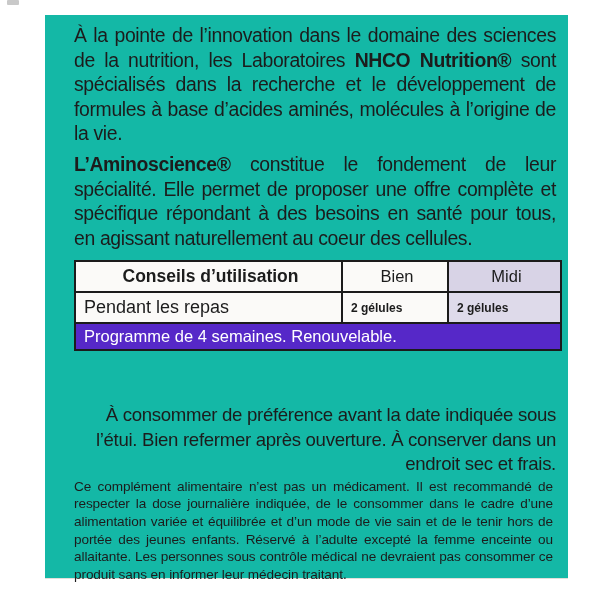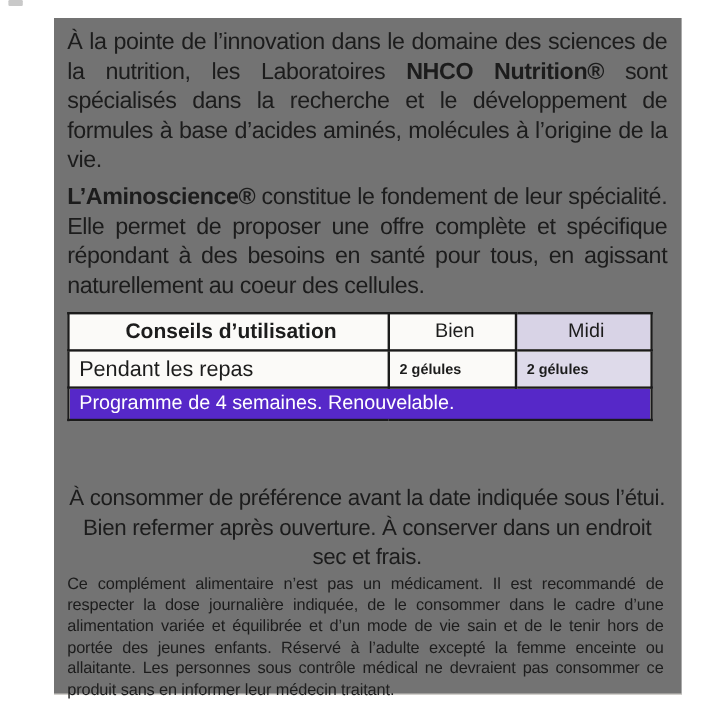--- a/index.html
+++ b/index.html
@@ -21,23 +21,23 @@
     width: 12px; height: 5px;
     background: #c9c9c9;
     border-radius: 1px;
   }
 
   .card {
     position: absolute;
     left: 45px; top: 15px;
     width: 523px; height: 564px;
     box-sizing: border-box;
-    background: #737373;
+    background: #14b8a6;
     border-bottom: 1px solid #e2dfda;
-    padding: 8px 12px 0 11px;
+    padding: 8px 12px 0 29px;
   }
 
   .p-intro {
     margin: 0;
     text-align: justify;
     font-size: 19.4px;
     line-height: 24.6px;
     letter-spacing: -0.35px;
   }
   .p-intro.second { margin-top: 6px; }
@@ -77,21 +77,21 @@
     height: 25px;
     font-weight: 400;
     margin-top: 44px;
   }
 
   .p-storage {
     margin: 52px 0 0 0;
     font-size: 18.6px;
     line-height: 24.4px;
     letter-spacing: -0.3px;
-    text-align: center;
+    text-align: right;
   }
 
   .p-legal {
     margin: 1px 3px 0 0;
     font-size: 13.6px;
     line-height: 17.7px;
     letter-spacing: -0.1px;
     text-align: justify;
   }
 </style>

